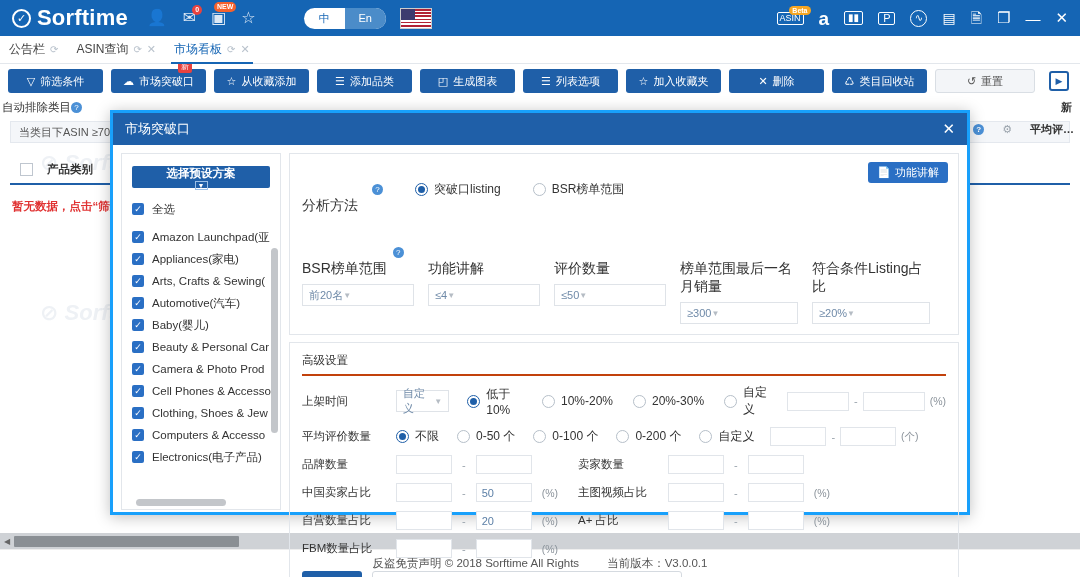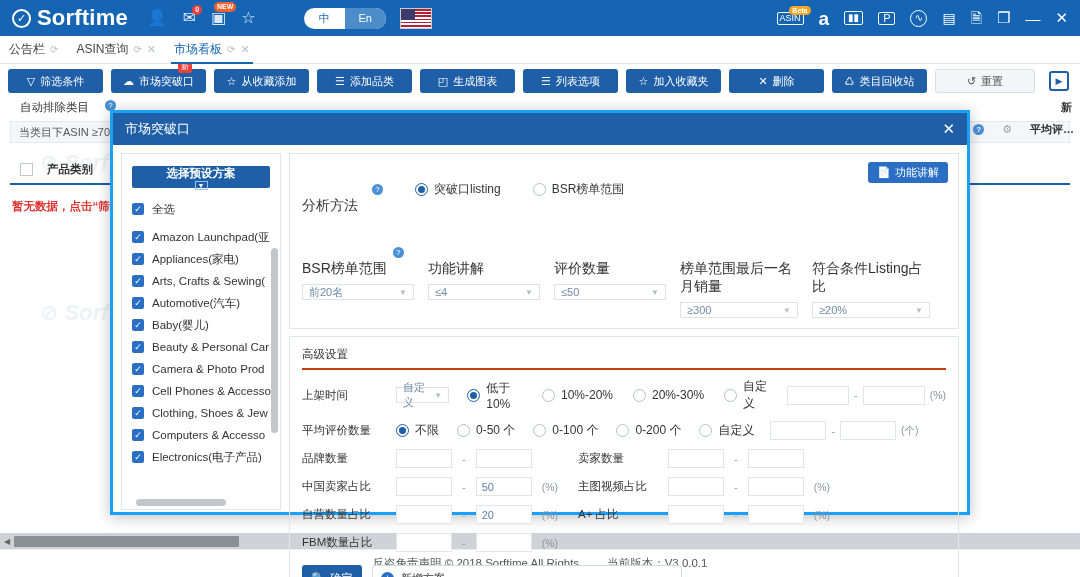--- a/index.html
+++ b/index.html
@@ -88,21 +88,21 @@
     position:absolute; top:-7px; right:14px; background:#e8423f; color:#fff;
     font-size:8px; border-radius:2px; padding:1px 3px; line-height:1.1;
   }
   .tvid{
     width:20px; height:20px; border:2px solid #1f5fa8; border-radius:3px; margin-left:6px;
     display:flex; align-items:center; justify-content:center; color:#1f5fa8; font-size:9px;
     cursor:pointer;
   }
   
   .pagebody{ position:absolute; top:96px; left:0; width:1080px; height:430px; z-index:2; }
-  .row-auto{ display:flex; align-items:flex-start; gap:16px; padding:4px 20px; font-size:11.5px; color:#333; }
+  .row-auto{ display:flex; align-items:center; gap:0; padding:4px 2px; font-size:11.5px; color:#333; }
   .qm{ display:inline-flex; width:11px; height:11px; border-radius:50%; background:#4b90d6;
        color:#fff; font-size:8px; align-items:center; justify-content:center; }
   .excl-box{
     margin:2px 10px 0 10px; height:22px; background:#f4f6f9; border:1px solid #e4e8ee;
     display:flex; align-items:center; padding:0 8px; font-size:11px; color:#555;
   }
   .thead{
     margin:12px 10px 0 10px; height:30px; border-bottom:2px solid #1f5fa8;
     display:flex; align-items:center; font-size:11.5px; font-weight:bold; color:#333;
   }
@@ -161,22 +161,22 @@
   .card{ border:1px solid #e2e6eb; padding:10px 12px; position:relative; }
   .fld-label{ font-size:14px; color:#333;margin-top:33px; }
   .radio{ width:13px; height:13px; border:1px solid #b6bfc9; border-radius:50%;
           display:inline-flex; align-items:center; justify-content:center; background:#fff;
           flex:0 0 auto; }
   .radio.on{ border-color:#1f5fa8; }
   .radio.on:after{ content:""; width:7px; height:7px; border-radius:50%; background:#1f5fa8; }
   .inline{ display:flex; align-items:center; gap:6px; }
   .row1{ display:flex; align-items:center; gap:14px; }
   .sel{
-    height:16px; border:1px solid #dfe3e8; background:#fff; display:flex; align-items:center;
-    padding:0 6px; font-size:11px; color:#6f8aa8; justify-content:space-between;
+    height:22px; border:1px solid #dfe3e8; background:#fff; display:flex; align-items:center;
+    padding:0 6px; font-size:11px; color:#6f8aa8; justify-content:flex-start;
   }
   .sel .car{ color:#b5bcc4; font-size:8px; }
   .grid4{ display:flex; gap:14px; margin-top:12px; }
   .gcol{ display:flex; flex-direction:column; gap:6px; }
   .helpbtn{
     position:absolute; right:10px; top:8px; height:21px; background:#2a6fc4; color:#fff;
     border-radius:3px; display:flex; align-items:center; gap:4px; padding:0 9px;
     font-size:11px; cursor:pointer;
   }
   .sect-title{ font-size:11.5px; color:#333; padding-bottom:6px; border-bottom:2px solid #c2410c;

